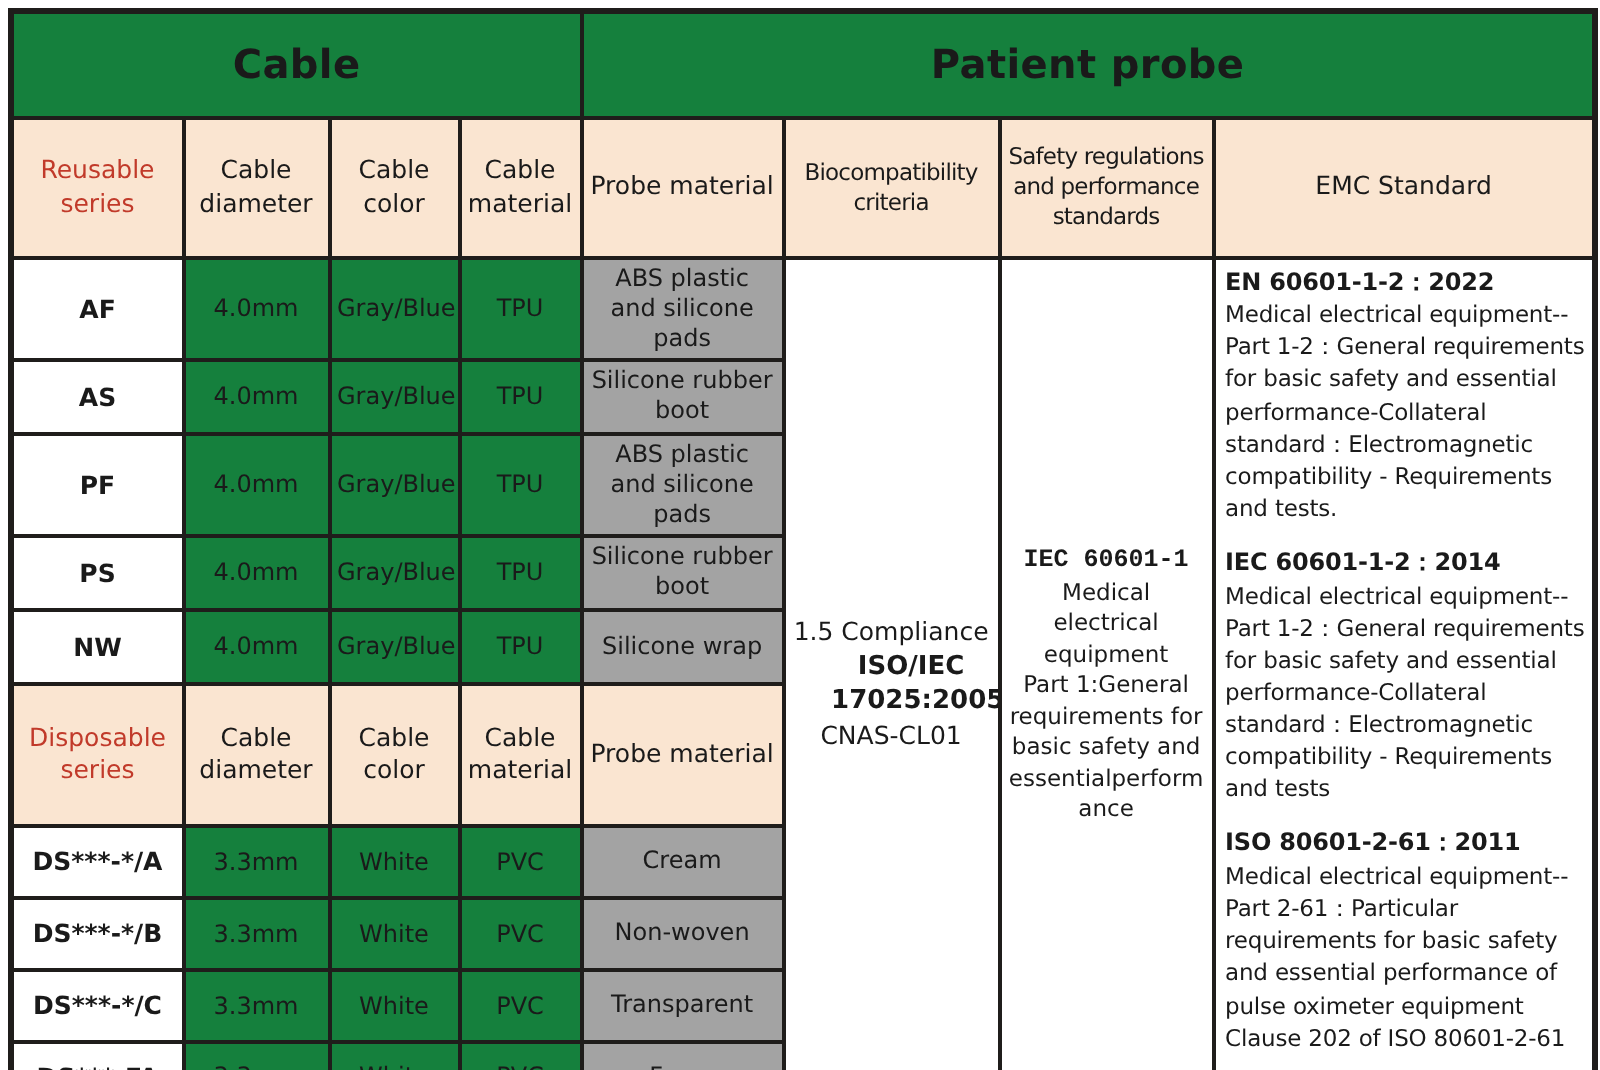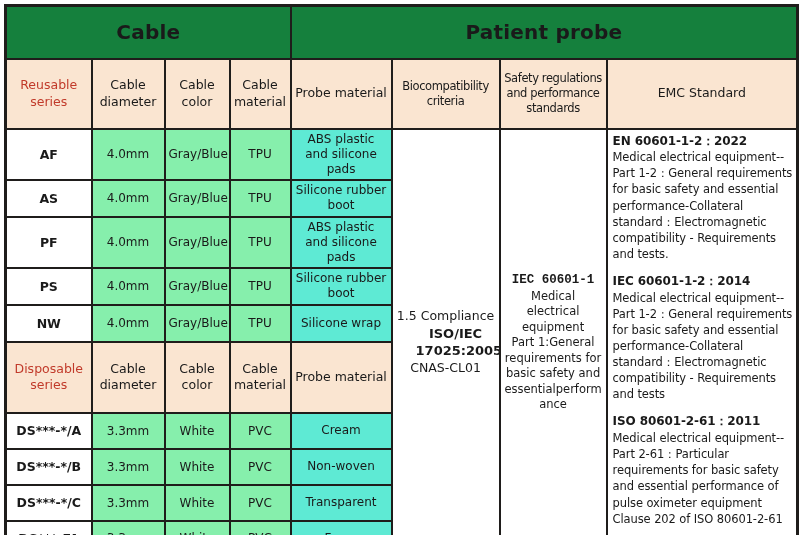--- a/index.html
+++ b/index.html
@@ -38,22 +38,22 @@
     font-size:12.5px;
     font-weight:normal;
     line-height:1.3;
   }
   th.colh.small{font-size:11.5px;letter-spacing:-0.4px;}
   th.colh.red, td.red{color:#c13a2a;text-align:center;}
   
   tr.r{height:37px;}
   tr.rd{height:36px;}
   td.series{font-weight:bold;font-size:12.5px;background:#fff;margin-top:16px;}
-  td.val{font-size:12px;background:#86efac;}
-  td.probe{font-size:12px;line-height:1.25;background:#5eead4;}
+  td.val{font-size:12px;background:#15803d;}
+  td.probe{font-size:12px;line-height:1.25;background:#a3a3a3;}
   
   td.bio{
     font-size:12.5px;line-height:1.35;background:#fff;
     vertical-align:middle;
   }
   td.bio .b{font-weight:bold;font-size:13px;margin-left:20px;}
   td.saf{
     font-size:11.5px;line-height:1.35;background:#fff;
     vertical-align:middle;overflow-wrap:break-word;word-wrap:break-word;
   }

